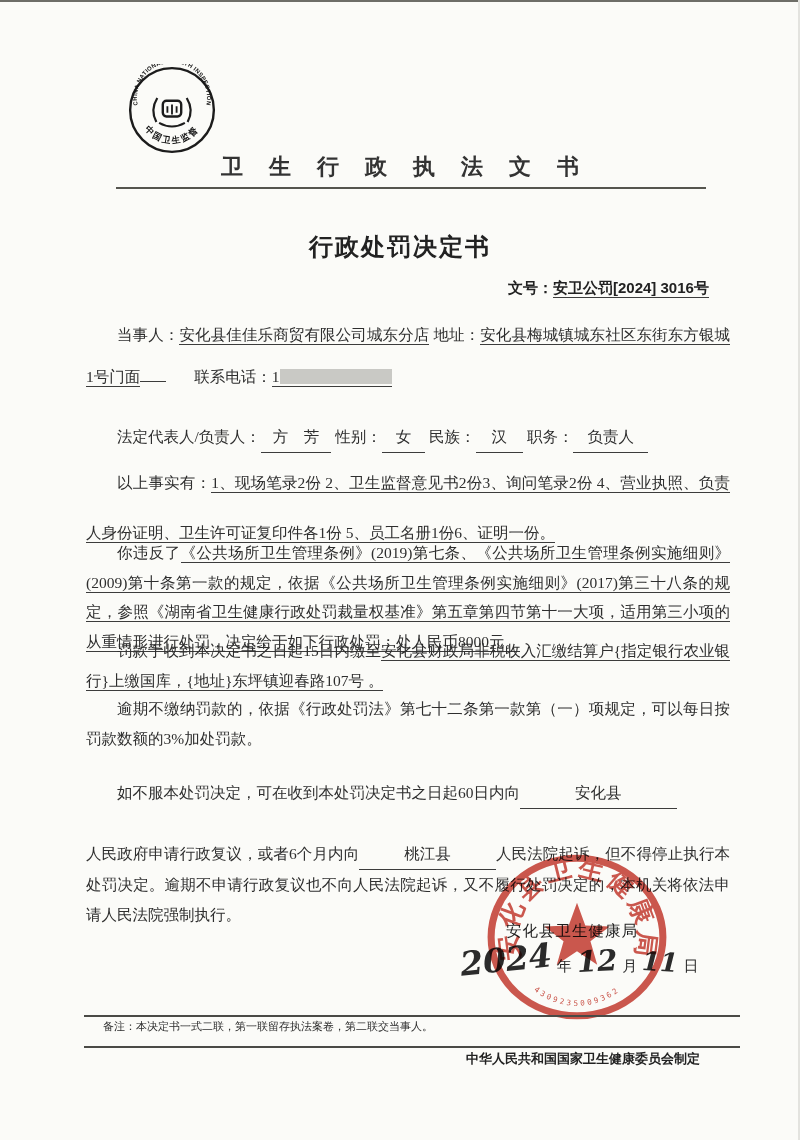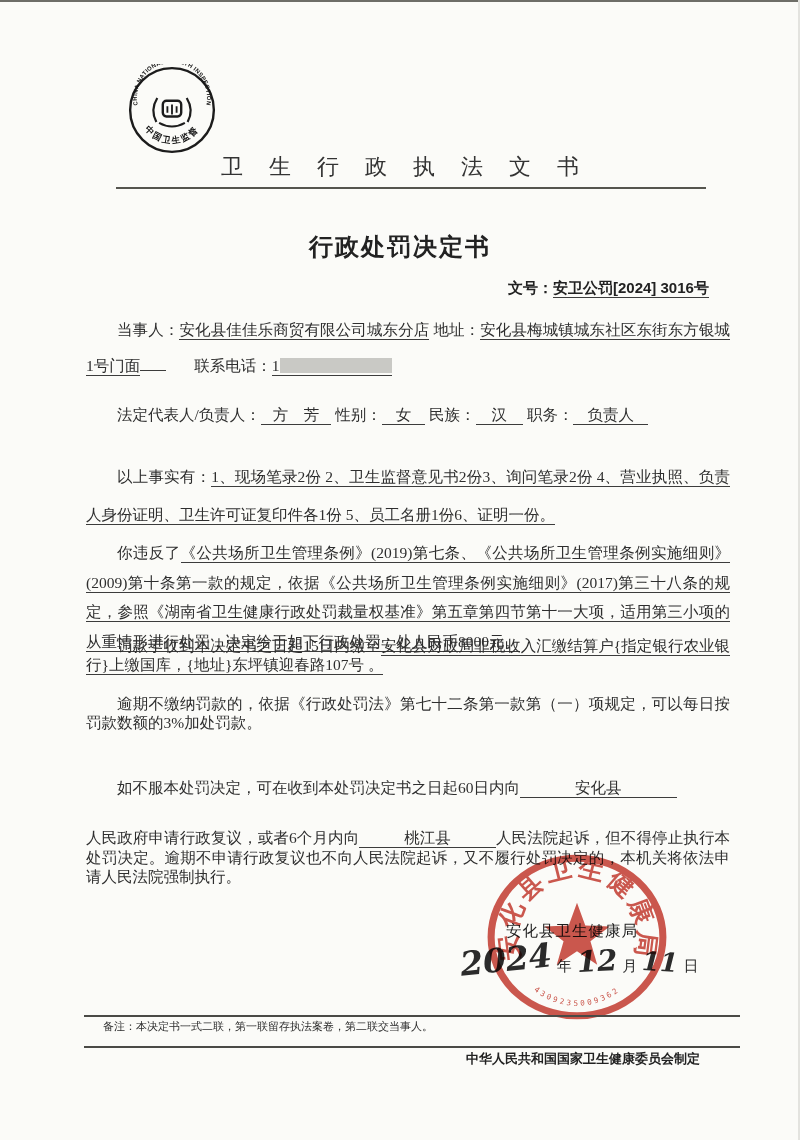--- a/index.html
+++ b/index.html
@@ -19,48 +19,49 @@
   #emblem{position:absolute;left:126px;top:64px;width:92px;height:92px;}
   .emb-stroke{stroke:#1c1c1c;fill:none;}
   .emb-arc-en{font-family:"Liberation Sans",sans-serif;font-size:6.4px;font-weight:bold;fill:#111;letter-spacing:.4px;}
   .emb-arc-cn{font-family:"Liberation Sans",sans-serif;font-size:9.5px;font-weight:bold;fill:#111;letter-spacing:2px;}
 
   .doc-category{
     position:absolute;top:152px;left:0;width:100%;
     text-align:center;font-size:22px;color:#333;
     letter-spacing:26px;text-indent:26px;
     font-family:"Liberation Serif","DejaVu Serif",serif;
+    font-weight:bold;
   }
   .header-rule{position:absolute;top:187px;left:116px;width:590px;height:2px;background:#55554f;}
 
   .doc-title{
     position:absolute;top:231px;left:0;width:100%;margin:0;
     text-align:center;font-size:24px;font-weight:bold;color:#222;
     font-family:"Liberation Sans","DejaVu Sans",sans-serif;letter-spacing:2px;
   }
   .doc-no{position:absolute;top:279px;left:508px;font-size:15px;color:#222;
     font-family:"Liberation Sans","DejaVu Sans",sans-serif;font-weight:bold;}
   .doc-no .u{padding-bottom:1px;}
 
   
   .para{
     position:absolute;left:86px;width:644px;
-    font-size:15.5px;line-height:19px;text-align:justify;
+    font-size:15.5px;line-height:30px;text-align:justify;
     color:#2e2e2e;
   }
   .para p{margin:0;text-indent:2em;}
   .u{border-bottom:1.4px solid #3c3c3c;padding-bottom:1px;margin-top:30px;}
   .blank{display:inline-block;text-indent:0;text-align:center;}
   .blank1{padding:0 55px;}
   .blank2{padding:0 45px;}
   .blank-short{display:inline-block;width:26px;}
   .gap2{display:inline-block;width:28px;}
   .redact{display:inline-block;width:112px;height:15px;background:#c9c9c5;vertical-align:-2px;}
 
-  #para-evidence{line-height:38px;}
+  #para-evidence{line-height:50px;}
   #para-violation{line-height:29.5px;}
 
   
   .agency-name{
     position:absolute;left:506px;top:921px;
     font-size:15.5px;color:#1f1f1f;letter-spacing:1px;
     font-family:"Liberation Sans","DejaVu Sans",sans-serif;
   }
   .date-line{
     position:absolute;left:460px;top:940px;

